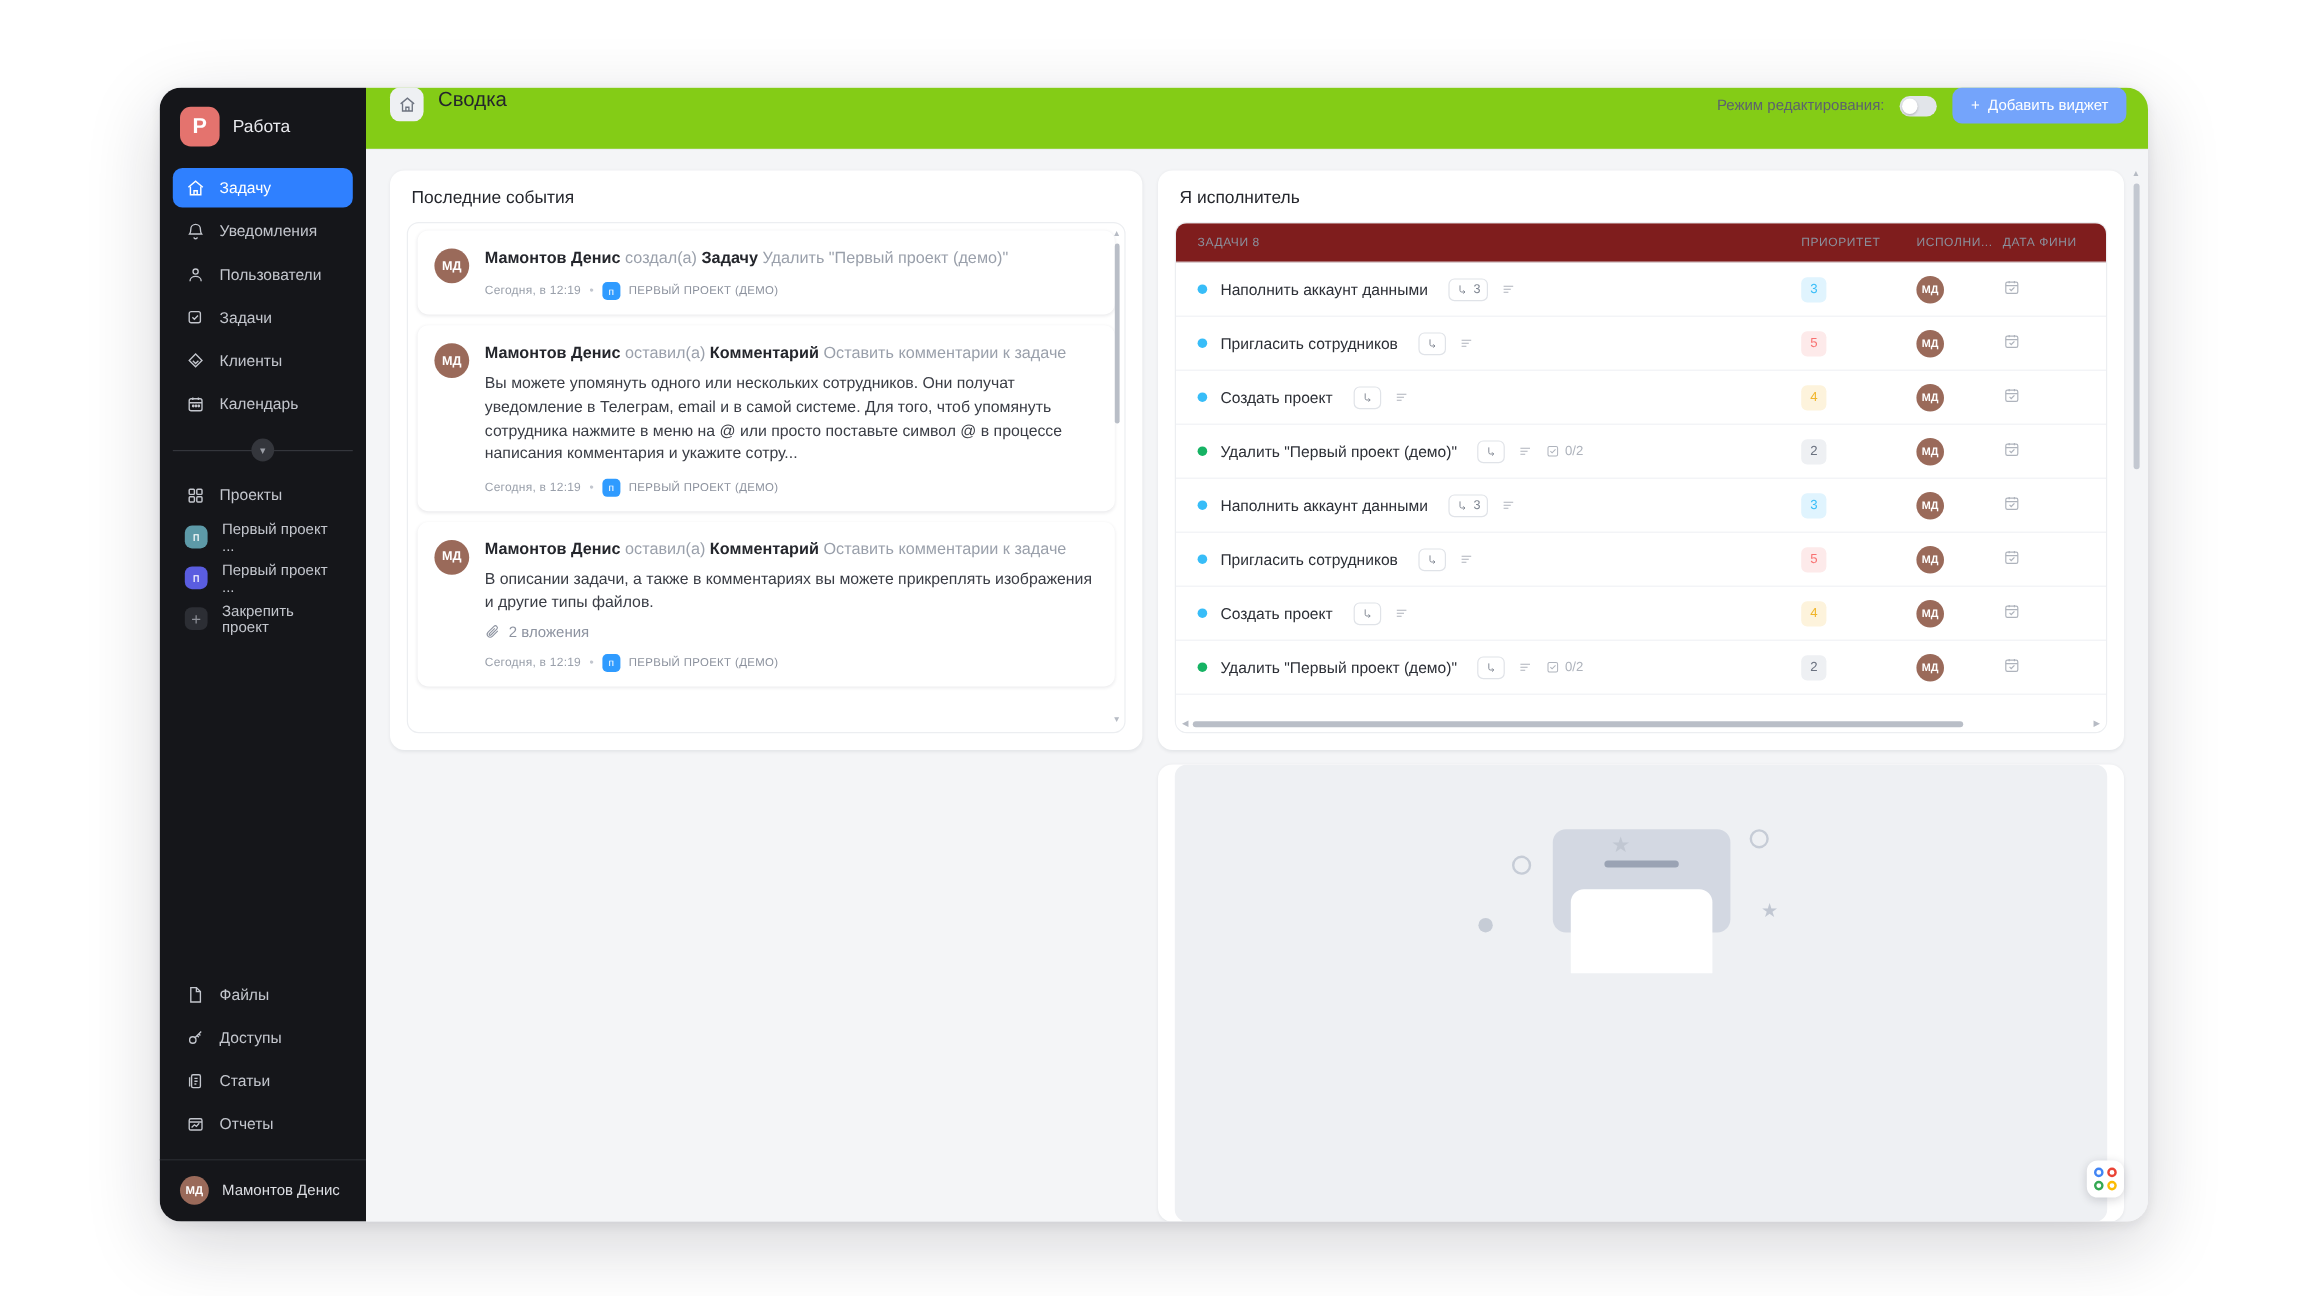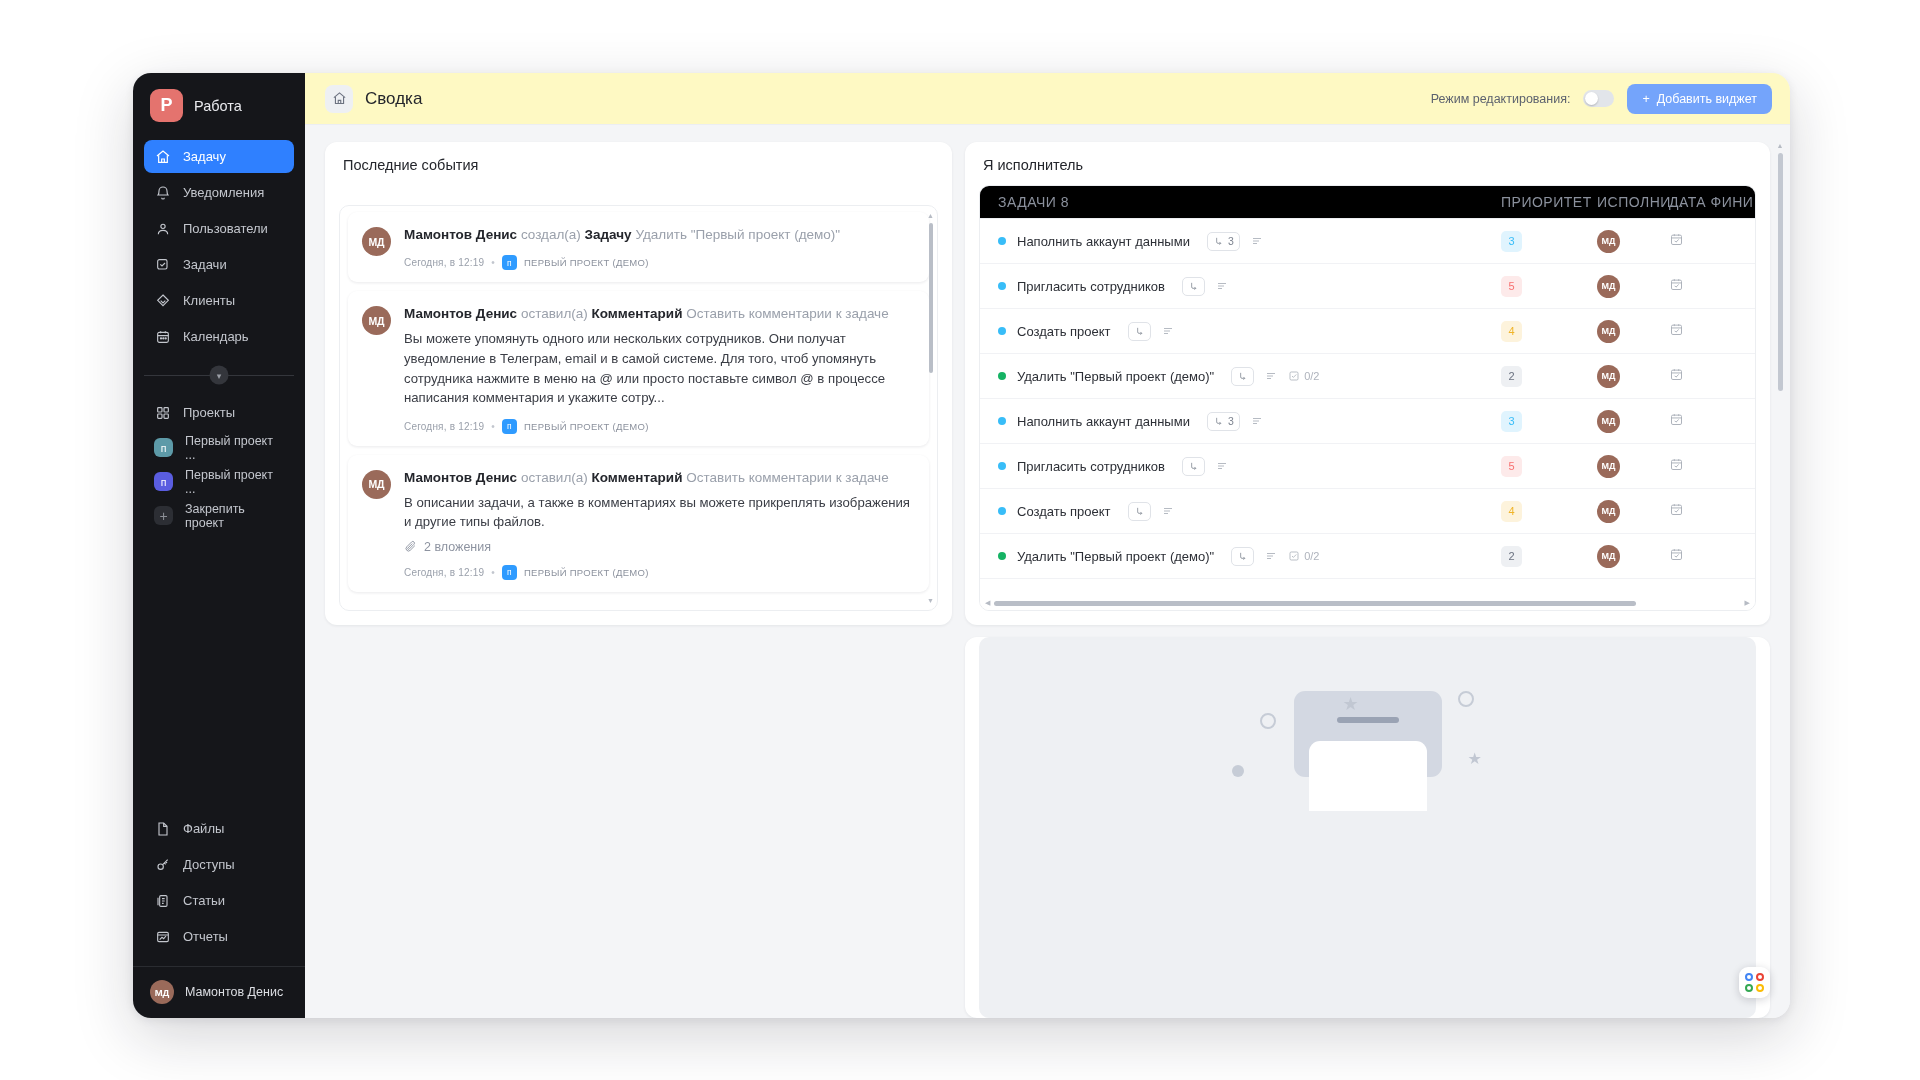--- a/index.html
+++ b/index.html
@@ -93,22 +93,22 @@
     display: flex; align-items: center; justify-content: center;
     flex: 0 0 24px;
   }
   .sidebar-user .uname { color: #dcdee3; font-size: 12.5px; }
 
   
   .main { flex: 1; height: 100%; display: flex; flex-direction: column; min-width: 0; background: #f4f5f7; }
 
   .topbar {
     height: 52px; flex: 0 0 52px;
-    background: #fef9c3;
-    display: flex; align-items: center;
+    background: #84cc16;
+    display: flex; align-items: flex-start;
     padding: 0 18px 0 20px;
     border-bottom: 1px solid #eceef1;
   }
   .page-home-icon {
     width: 28px; height: 28px; border-radius: 8px;
     background: #eef0f3; color: #6d7380;
     display: flex; align-items: center; justify-content: center;
     margin-right: 12px;
   }
   .page-home-icon svg { width: 15px; height: 15px; }
@@ -148,21 +148,21 @@
     box-shadow: 0 1px 3px rgba(20,24,40,.07);
     display: flex; flex-direction: column;
     overflow: hidden;
   }
   .widget-title {
     font-size: 14.5px; color: #24262c;
     padding: 15px 18px 12px 18px; flex: 0 0 auto;
   }
 
   
-  .events-widget { height: 483px; gap: 20px; }
+  .events-widget { height: 483px; }
   .events-scroll {
     flex: 1; min-height: 0;
     margin: 0 14px 14px 14px;
     border: 1px solid #eceef1; border-radius: 10px;
     position: relative; overflow: hidden;
     background: #fff;
   }
   .events-inner { position: absolute; inset: 0; overflow: hidden; padding: 6px 8px 0 8px; }
   .event-card {
     border-radius: 9px; background: #fff;
@@ -217,23 +217,23 @@
   .table-frame {
     flex: 1; min-height: 0;
     margin: 0 14px 14px 14px;
     border: 1px solid #eceef1; border-radius: 10px;
     display: flex; flex-direction: column; overflow: hidden;
     background: #fff;
   }
   .thead {
     display: flex; align-items: center;
     height: 33px; flex: 0 0 33px;
-    background: #000000;
+    background: #7f1d1d;
     border-bottom: 1px solid #eceef1;
-    font-size: 14px; color: #8b919d;
+    font-size: 10px; color: #8b919d;
     letter-spacing: .5px; padding: 0 0 0 18px;
   }
   .th-task { flex: 1; min-width: 0; }
   .th-prio { width: 96px; flex: 0 0 96px; }
   .th-asg  { width: 72px; flex: 0 0 72px; }
   .th-date { width: 86px; flex: 0 0 86px; }
 
   .tbody { flex: 1; min-height: 0; overflow: hidden; }
   .trow {
     display: flex; align-items: center;

